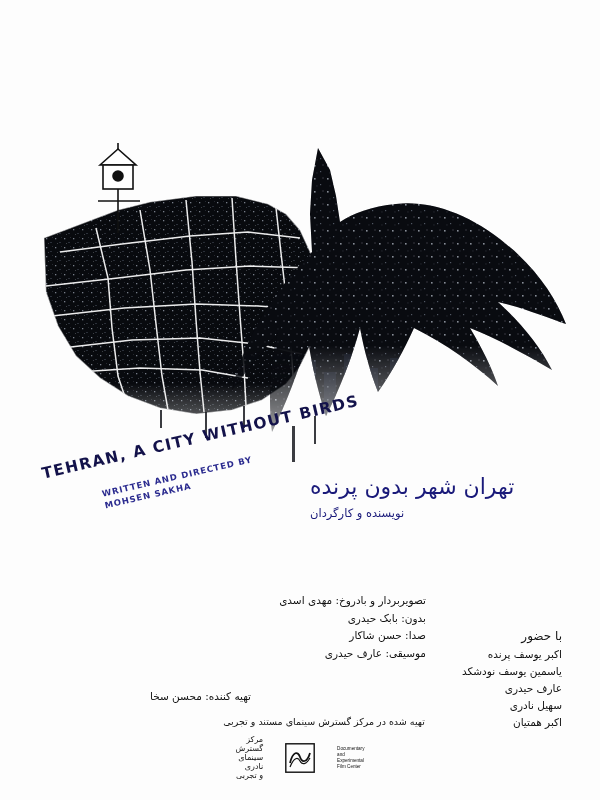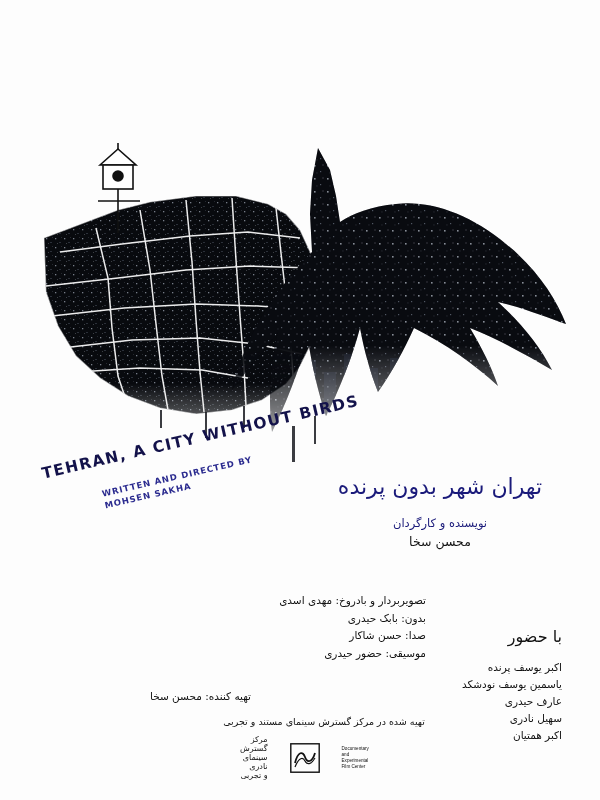--- a/index.html
+++ b/index.html
@@ -72,32 +72,31 @@
     white-space: nowrap;
     font-weight: 600;
   }
 
   
   .fa-title-wrap {
     position: absolute;
     right: 30px;
     top: 470px;
     width: 260px;
-    text-align: center;
+    text-align: left;
     direction: rtl;
   }
   .fa-title {
     font-family: "DejaVu Sans", sans-serif;
     font-size: 22px;
     color: #1a1a7a;
     letter-spacing: 0.5px;
     line-height: 34px;
   }
   .fa-credit-role {
-    margin-top: 10px;
     font-family: "DejaVu Sans", sans-serif;
     font-size: 11.5px;
     color: #1a1a7a;
     line-height: 18px;
   }
   .fa-credit-name {
     font-family: "DejaVu Sans", sans-serif;
     font-size: 12.5px;
     color: #141414;
     line-height: 20px;
@@ -137,22 +136,22 @@
     top: 628px;
     width: 200px;
     direction: rtl;
     text-align: right;
     font-family: "DejaVu Sans", sans-serif;
     font-size: 10.5px;
     line-height: 17px;
     color: #111;
   }
   .cast .cast-head {
-    font-size: 16px;
-    margin-bottom: 14px;
+    font-size: 12px;
+    margin-bottom: 1px;
   }
 
   
   .bottom-line {
     position: absolute;
     left: 0;
     top: 716px;
     width: 600px;
     text-align: center;
     direction: rtl;
@@ -167,21 +166,21 @@
     position: absolute;
     left: 50%;
     top: 735px;
     transform: translateX(-50%);
     width: 120px;
     text-align: center;
   }
   .logo-row {
     display: flex;
     align-items: center;
-    justify-content: space-between;
+    justify-content: center;
     gap: 22px;
   }
   .logo-fa {
     font-family: "DejaVu Sans", sans-serif;
     font-size: 8px;
     color: #111;
     line-height: 9px;
     direction: rtl;
     text-align: right;
     width: 42px;
@@ -336,28 +335,27 @@
     <div class="latin-title">TEHRAN, A CITY WITHOUT BIRDS</div>
     <div class="latin-sub">
       <div>WRITTEN AND DIRECTED BY</div>
       <div>MOHSEN SAKHA</div>
     </div>
   </div>
 
   <div class="fa-title-wrap">
     <div class="fa-title">تهران شهر بدون پرنده</div>
     <div class="fa-credit-role">نویسنده و کارگردان</div>
-    <div class="fa-credit-name">محسن سخا</div>
   </div>
 
   <div class="crew">
     <div>تصویربردار و بادروخ: مهدی اسدی</div>
     <div>بدون: بابک حیدری</div>
     <div>صدا: حسن شاکار</div>
-    <div>موسیقی: حضور حیدری</div>
+    <div>موسیقی: عارف حیدری</div>
   </div>
 
   <div class="producer">تهیه کننده: محسن سخا</div>
 
   <div class="cast">
     <div class="cast-head">با حضور</div>
     <div>اکبر یوسف پرنده</div>
     <div>یاسمین یوسف نودشکد</div>
     <div>عارف حیدری</div>
     <div>سهیل نادری</div>

